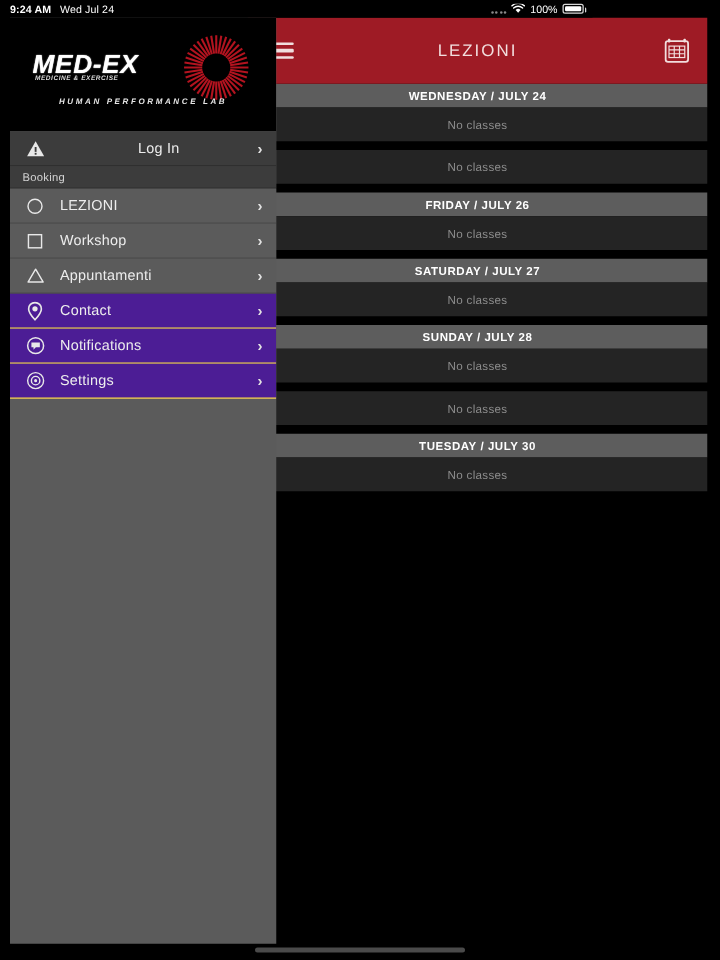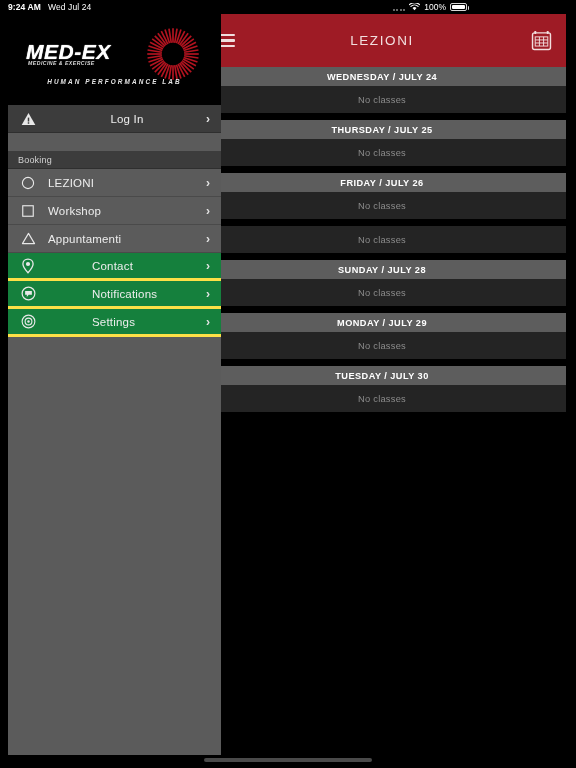--- a/index.html
+++ b/index.html
@@ -61,39 +61,38 @@
     letter-spacing:2.1px;
   }
 
   .menu{ background:#5b5b5b; }
   .mi{
     display:flex; align-items:center; height:28px;
     padding:0 9px 0 0;
     border-bottom:1px solid #4a4a4a;
     position:relative;
   }
-  .mi.dark{ background:#15803d; border-bottom:3px solid #fde047;gap:44px; }
+  .mi.dark{ background:#4c1d95; border-bottom:1px solid #fde047; }
   .mi.lit { background:#5b5b5b; }
   .mi.login{ background:#3c3c3c; border-bottom:1px solid #2f2f2f;text-align:center; }
   .mi .ico{
     width:40px; display:flex; justify-content:center; align-items:center;
     color:#e8e8e8;
   }
   .mi .lbl{
     flex:1; color:#ededed; font-size:11.5px; letter-spacing:.2px;
   }
   .mi .chev{
     color:#e2e2e2; font-size:12px; font-weight:bold; line-height:1;
     margin-right:2px;
   }
   .section-hdr{
     height:18px; background:#3c3c3c; display:flex; align-items:center;
     padding-left:10px; color:#d2d2d2; font-size:9px; letter-spacing:.2px;
     border-bottom:1px solid #2f2f2f;
-    margin-top:18px;
   }
   .sb-filler{ background:#5b5b5b; flex:1; }
 
   
   .content{
     position:absolute; left:198px; top:14px; width:368px; height:754px;
     background:#000; overflow:hidden; z-index:10;
   }
   .topbar{
     height:53px; background:#9e1b25;
@@ -316,36 +315,35 @@
         </svg>
       </div>
     </div>
 
     <div class="daylist" id="day-list">
         <div class="daygroup">
           <div class="day-hdr">WEDNESDAY / JULY 24</div>
           <div class="day-body">No classes</div>
         </div>
         <div class="daygroup">
-          <div class="day-hdr">THURSDAY / JULY 25</div>
           <div class="day-body">No classes</div>
         </div>
         <div class="daygroup">
           <div class="day-hdr">FRIDAY / JULY 26</div>
           <div class="day-body">No classes</div>
         </div>
         <div class="daygroup">
+          <div class="day-hdr">SATURDAY / JULY 27</div>
           <div class="day-body">No classes</div>
         </div>
         <div class="daygroup">
           <div class="day-hdr">SUNDAY / JULY 28</div>
           <div class="day-body">No classes</div>
         </div>
         <div class="daygroup">
-          <div class="day-hdr">MONDAY / JULY 29</div>
           <div class="day-body">No classes</div>
         </div>
         <div class="daygroup">
           <div class="day-hdr">TUESDAY / JULY 30</div>
           <div class="day-body">No classes</div>
         </div>
       </div>
   </div>
 
   <div class="home-ind"></div>

